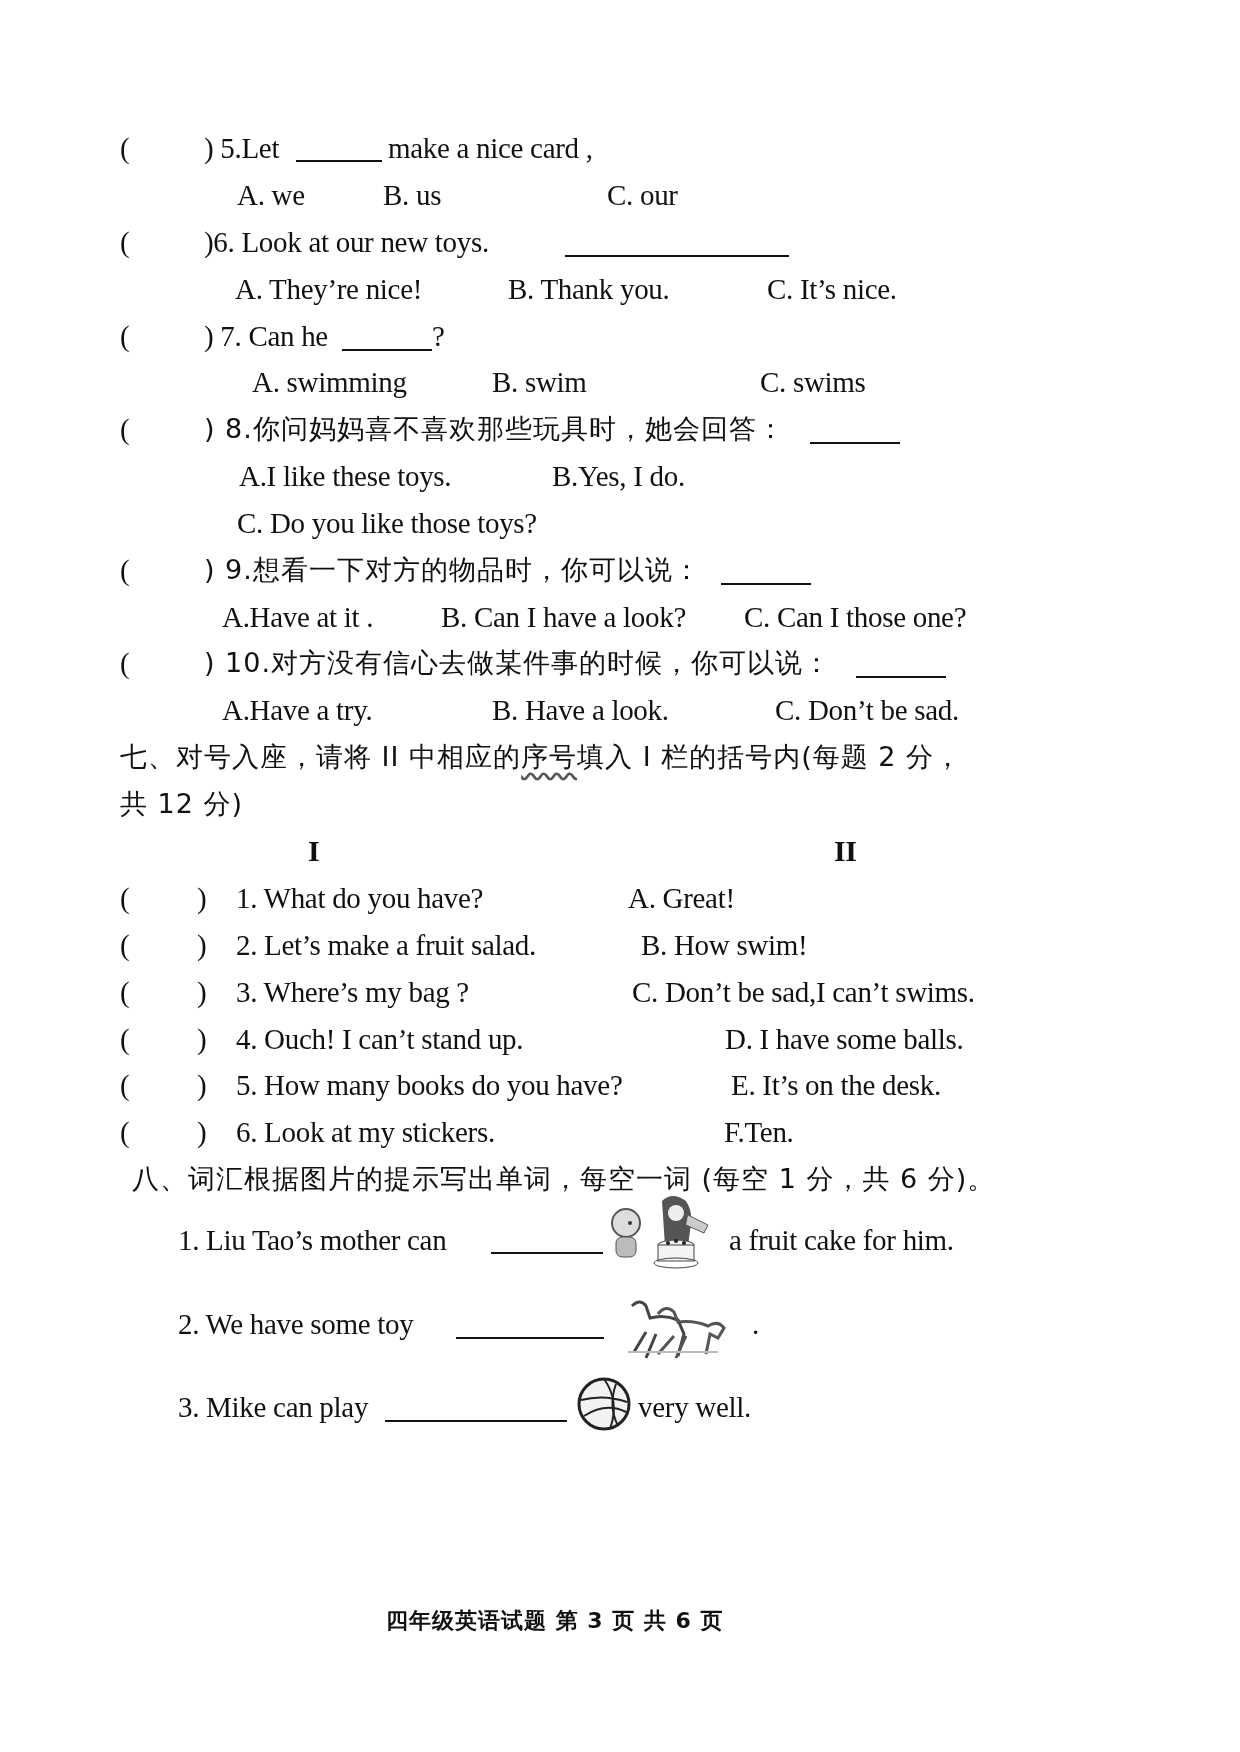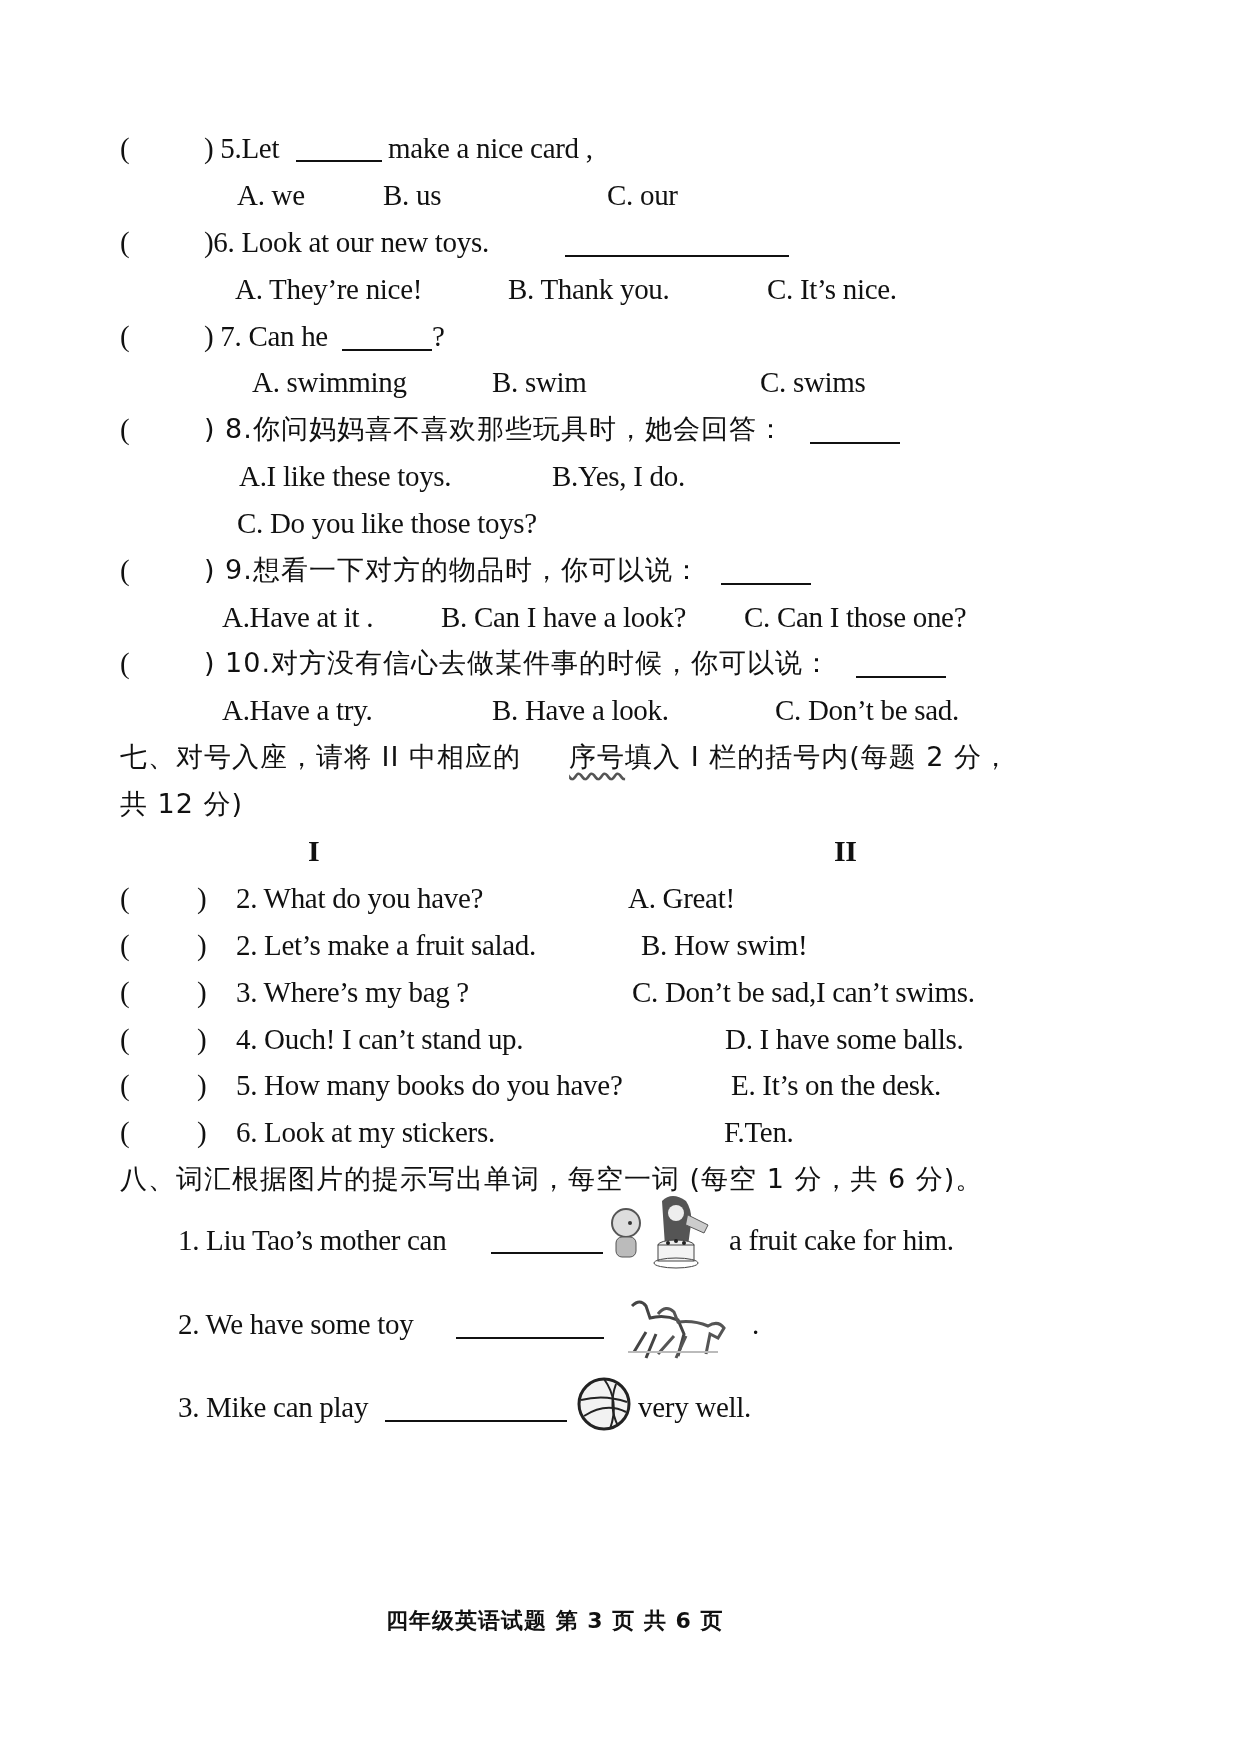--- a/index.html
+++ b/index.html
@@ -2,21 +2,21 @@
 <html><head>
   <meta charset="utf-8">
   <style>
     html, body { margin: 0; padding: 0; background: #ffffff; }
     body { width: 1240px; height: 1752px; position: relative; overflow: hidden;
       font-family: "Liberation Serif", "DejaVu Serif", serif; color: #111; }
     .t { position: absolute; white-space: nowrap; font-size: 29px; line-height: 34px; letter-spacing: -0.3px; }
     .zh { font-family: "DejaVu Sans", "Liberation Sans", sans-serif; font-size: 27px; letter-spacing: 1px; }
     .abs-line { position: absolute; border-bottom: 2px solid #111; }
     .roman { font-weight: bold; font-size: 30px; }
-    .wavy { text-decoration: underline wavy #555; text-underline-offset: 6px; margin-left: 48px; }
+    .wavy { text-decoration: underline wavy #555; text-underline-offset: 6px; }
     .footer { font-family: "DejaVu Sans", sans-serif; font-size: 22px; font-weight: bold; letter-spacing: 1px; }
     .pic { position: absolute; }
   </style>
 </head>
 <body>
 
 <div>
   <span class="t" style="left:120px;top:131px">(</span>
   <span class="t" style="left:204px;top:131px">) 5.Let</span>
   <span class="abs-line" style="left:296px;top:160px;width:86px"></span>
@@ -76,21 +76,21 @@
   <div class="t zh" style="left:120px;top:740px">
     <span>七、对号入座，请将 II 中相应的</span><span class="wavy">序号</span><span>填入 I 栏的括号内(每题 2 分，</span>
   </div>
   <div class="t zh" style="left:120px;top:787px">共 12 分)</div>
   <span class="t roman" style="left:308px;top:834px">I</span>
   <span class="t roman" style="left:834px;top:834px">II</span>
 
   <div>
     <span class="t" style="left:120px;top:881px">(</span>
     <span class="t" style="left:197px;top:881px">)</span>
-    <span class="t" style="left:236px;top:881px">2. What do you have?</span>
+    <span class="t" style="left:236px;top:881px">1. What do you have?</span>
     <span class="t" style="left:628px;top:881px">A. Great!</span>
   </div>
   <div>
     <span class="t" style="left:120px;top:928px">(</span>
     <span class="t" style="left:197px;top:928px">)</span>
     <span class="t" style="left:236px;top:928px">2. Let’s make a fruit salad.</span>
     <span class="t" style="left:641px;top:928px">B. How swim!</span>
   </div>
   <div>
     <span class="t" style="left:120px;top:975px">(</span>
@@ -112,21 +112,21 @@
   </div>
   <div>
     <span class="t" style="left:120px;top:1115px">(</span>
     <span class="t" style="left:197px;top:1115px">)</span>
     <span class="t" style="left:236px;top:1115px">6.  Look at my stickers.</span>
     <span class="t" style="left:724px;top:1115px">F.Ten.</span>
   </div>
 </div>
 
 <div>
-  <div class="t zh" style="left:120px;top:1162px">八、词汇根据图片的提示写出单词，每空一词 (每空 1 分，共 6 分)。</div>
+  <div class="t zh" style="left:132px;top:1162px">八、词汇根据图片的提示写出单词，每空一词 (每空 1 分，共 6 分)。</div>
 
   <div>
     <span class="t" style="left:178px;top:1223px">1. Liu Tao’s mother can</span>
     <span class="abs-line" style="left:491px;top:1252px;width:112px"></span>
     <svg class="pic" style="left:604px;top:1193px" width="118" height="76" viewBox="0 0 118 76">
       <circle cx="22" cy="30" r="14" fill="#ddd" stroke="#555" stroke-width="2"></circle>
       <circle cx="26" cy="30" r="2" fill="#333"></circle>
       <rect x="12" y="44" width="20" height="20" rx="6" fill="#bbb" stroke="#555"></rect>
       <path d="M58 8 q10 -10 24 0 q8 12 4 30 l-4 30 h-20 z" fill="#555"></path>
       <circle cx="72" cy="20" r="8" fill="#eee"></circle>

